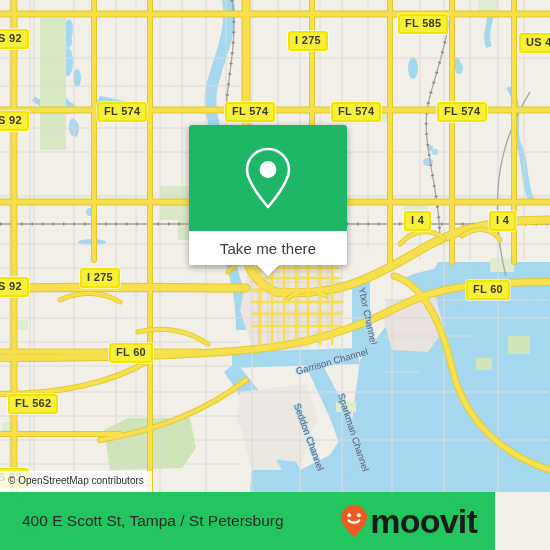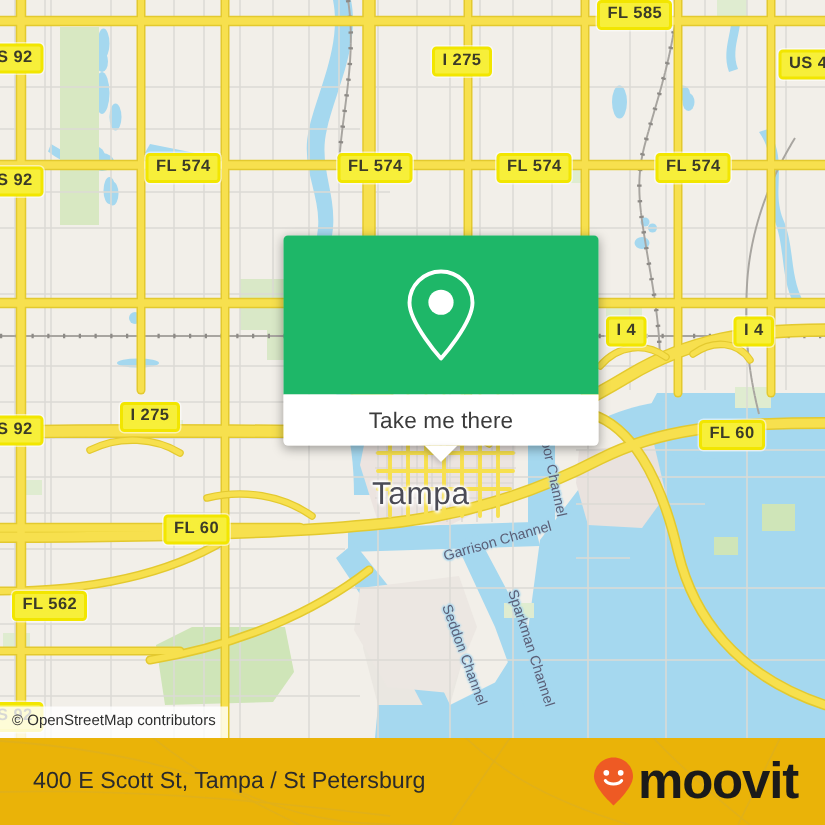--- a/index.html
+++ b/index.html
@@ -63,26 +63,25 @@
     font-size: 10px;
     padding: 3px 8px 4px 8px;
     line-height: 14px;
     white-space: nowrap;
   }
 
   
   .card {
     position: absolute;
     left: 189px; top: 125px;
-    width: 210px;
+    width: 158px;
     border-radius: 3px;
     box-shadow: 0 2px 7px rgba(0,0,0,.35);
     overflow: visible;
     z-index: 40;
-    margin-top: 32px;
   }
   .card-top {
     background: #1eb768;
     height: 106px;
     border-radius: 3px 3px 0 0;
     display: flex;
     align-items: center;
     justify-content: center;
   }
   .card-bottom {
@@ -105,22 +104,22 @@
     border-left: 11px solid transparent;
     border-right: 11px solid transparent;
     border-top: 11px solid #fff;
     filter: drop-shadow(0 2px 2px rgba(0,0,0,.2));
   }
 
   
   .footer {
     position: absolute;
     left: 0; top: 492px;
-    width: 550px; height: 58px;
-    background: #eab308;
+    width: 495px; height: 58px;
+    background: #22c55e;
     overflow: hidden;
   }
   .footer-ghost { position: absolute; left: 0; top: 0; width: 550px; height: 58px; opacity: .10; }
   .footer-addr {
     position: absolute;
     left: 22px; top: 50%;
     transform: translateY(-50%);
     color: #2b2b2b;
     font-size: 15.5px;
     white-space: nowrap;
@@ -309,34 +308,33 @@
           <path d="M60,300 C80,290 104,292 120,302"></path>
         </g>
 
         <g stroke="#f7e04e" fill="none" stroke-width="2.6" stroke-linecap="round">
           <path d="M252,268 H338 M252,278 H340 M252,290 H342 M252,302 H342 M252,314 H342 M252,326 H340"></path>
           <path d="M260,264 V344 M272,264 V344 M284,264 V344 M296,264 V344 M308,264 V344 M320,264 V344 M332,264 V344"></path>
         </g>
       </g>
     </svg>
 
-    <div class="place-label" style="left:248px; top:318px;">Tampa</div>
 
     <div class="water-label" style="left:296px; top:366px; transform:rotate(-16deg); transform-origin:left center;">Garrison Channel</div>
     <div class="water-label" style="left:362px; top:282px; transform:rotate(78deg); transform-origin:left center;">Ybor Channel</div>
     <div class="water-label" style="left:297px; top:398px; transform:rotate(70deg); transform-origin:left center;">Seddon Channel</div>
     <div class="water-label" style="left:341px; top:388px; transform:rotate(72deg); transform-origin:left center;">Sparkman Channel</div>
 
     <div class="shield" style="left:-9px; top:29px;">S 92</div>
     <div class="shield" style="left:-9px; top:111px;">S 92</div>
     <div class="shield" style="left:97px; top:102px;">FL 574</div>
     <div class="shield" style="left:225px; top:102px;">FL 574</div>
     <div class="shield" style="left:331px; top:102px;">FL 574</div>
     <div class="shield" style="left:437px; top:102px;">FL 574</div>
-    <div class="shield" style="left:398px; top:0;">FL 585</div>
+    <div class="shield" style="left:398px; top:14px;">FL 585</div>
     <div class="shield" style="left:519px; top:33px;">US 41</div>
     <div class="shield" style="left:288px; top:31px;">I 275</div>
     <div class="shield" style="left:80px; top:268px;">I 275</div>
     <div class="shield" style="left:-9px; top:277px;">S 92</div>
     <div class="shield" style="left:404px; top:211px;">I 4</div>
     <div class="shield" style="left:489px; top:211px;">I 4</div>
     <div class="shield" style="left:466px; top:280px;">FL 60</div>
     <div class="shield" style="left:109px; top:343px;">FL 60</div>
     <div class="shield" style="left:8px; top:394px;">FL 562</div>
     <div class="shield" style="left:-9px; top:468px;">S 92</div>

